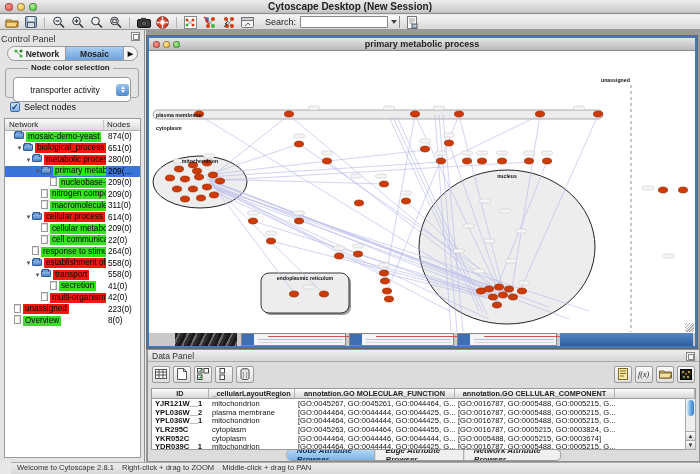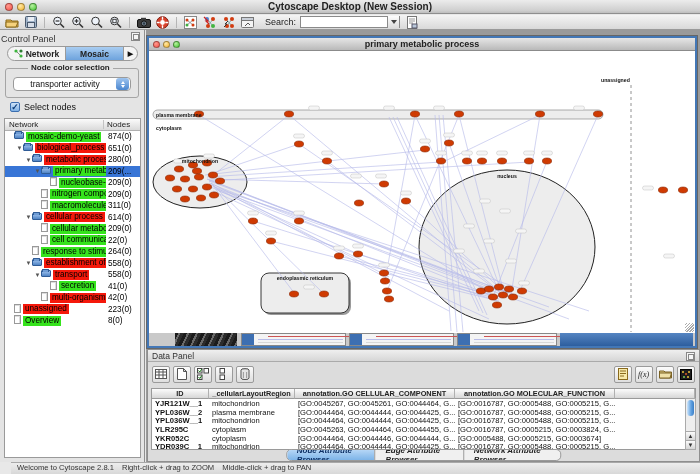--- a/index.html
+++ b/index.html
@@ -44,21 +44,21 @@
   .cp-tabs { position:absolute; left:7px; top:16px; width:131px; height:15px; display:flex;
     border:1px solid #9a9a9a; border-radius:8px; overflow:hidden; background:#f4f4f4; }
   .cp-tab { flex:1; display:flex; align-items:center; justify-content:center; gap:3px;
     font-size:8.5px; font-weight:bold; color:#222; border-right:1px solid #9a9a9a; }
   .cp-tab.sel { background:linear-gradient(#a8cdf2,#6ea3dd); }
   .cp-tab.arrow { flex:0 0 13px; font-size:7px; border-right:none; color:#111; }
   .groupbox { position:absolute; left:5px; top:38px; width:134px; height:30px;
     border:1px solid #a5a5a5; border-radius:3px; }
   .groupbox .legend { position:absolute; left:22px; top:-6px; background:#e4e4e4; padding:0 3px;
     font-size:8px; font-weight:bold; color:#222; }
-  .combo { position:absolute; left:7px; top:8px; width:118px; height:14px; background:#fff;
+  .combo { position:absolute; left:7px; top:8px; width:118px; height:25px; background:#fff;
     border:1px solid #9a9a9a; border-radius:4px; display:flex; align-items:center; }
   .combo .val { flex:1; text-align:center; font-size:8.5px; color:#111; }
   .combo .btn { width:13px; height:12px; margin-right:1px; border-radius:3px;
     background:linear-gradient(#9ec4ef,#4a86cf); display:flex; flex-direction:column; align-items:center; justify-content:center; gap:1px; }
   .tri-u { width:0;height:0;border-left:2.5px solid transparent;border-right:2.5px solid transparent;border-bottom:3px solid #fff; }
   .tri-d { width:0;height:0;border-left:2.5px solid transparent;border-right:2.5px solid transparent;border-top:3px solid #fff; }
   .chk-row { position:absolute; left:10px; top:72px; display:flex; align-items:center; gap:4px; }
   .chk { width:10px; height:10px; border-radius:2px; border:1px solid #3c6fb0;
     background:linear-gradient(#cfe3f8,#7fb0e4); color:#0a3a77; font-size:9px; line-height:9px;
     font-weight:bold; text-align:center; }
@@ -668,22 +668,22 @@
                 <circle cx="4" cy="8" r="1" fill="#7ec850"></circle>
                 <circle cx="8" cy="8" r="1" fill="#e8c23a"></circle>
               </svg>
           </span>
         </span>
       </div>
       <div class="dp-tablewrap">
         <div class="dt-head" id="dt-head">
             <span class="hc" style="width: 57px; flex: 0 0 auto;">ID</span>
             <span class="hc" style="width: 86px; flex: 0 0 auto;">_cellularLayoutRegion</span>
+            <span class="hc" style="width: 160px; flex: 0 0 auto;">annotation.GO MOLECULAR_FUNCTION</span>
             <span class="hc" style="width: 160px; flex: 0 0 auto;">annotation.GO CELLULAR_COMPONENT</span>
-            <span class="hc" style="width: 160px; flex: 0 0 auto;">annotation.GO MOLECULAR_FUNCTION</span>
             <span class="hc" style="flex: 1 1 0%;"></span>
           </div>
         <div id="dt-body">
             <div class="dt-row">
               <span class="dc id" style="width: 57px; flex: 0 0 auto;">YJR121W__1</span>
               <span class="dc" style="width: 86px; flex: 0 0 auto;">mitochondrion</span>
               <span class="dc" style="width: 160px; flex: 0 0 auto;">[GO:0045267, GO:0045261, GO:0044464, G...</span>
               <span class="dc" style="width: 160px; flex: 0 0 auto;">[GO:0016787, GO:0005488, GO:0005215, G...</span>
             </div>
             <div class="dt-row">

